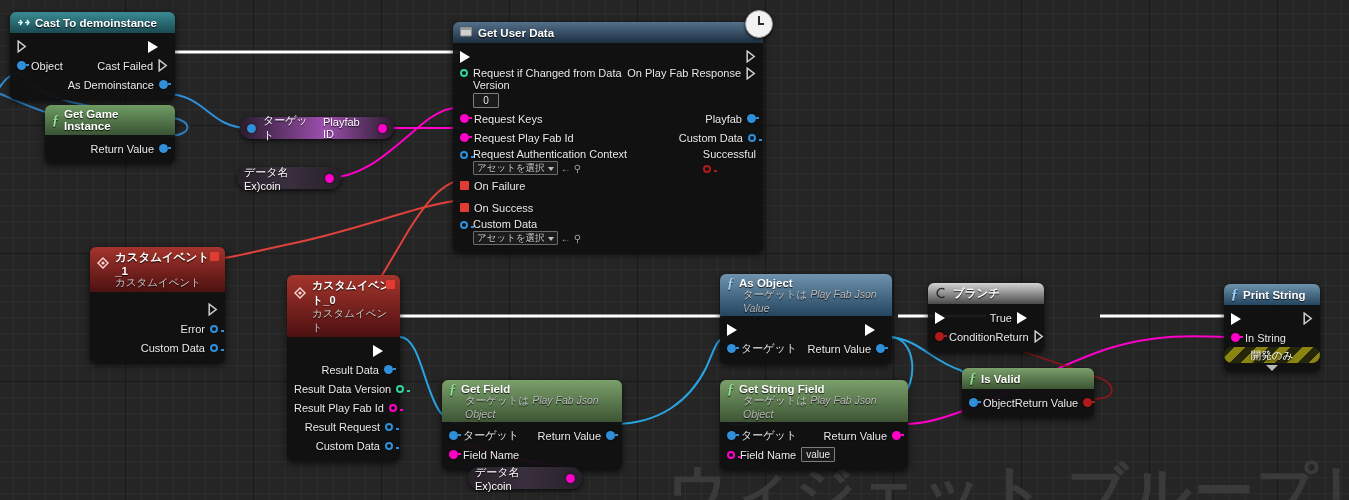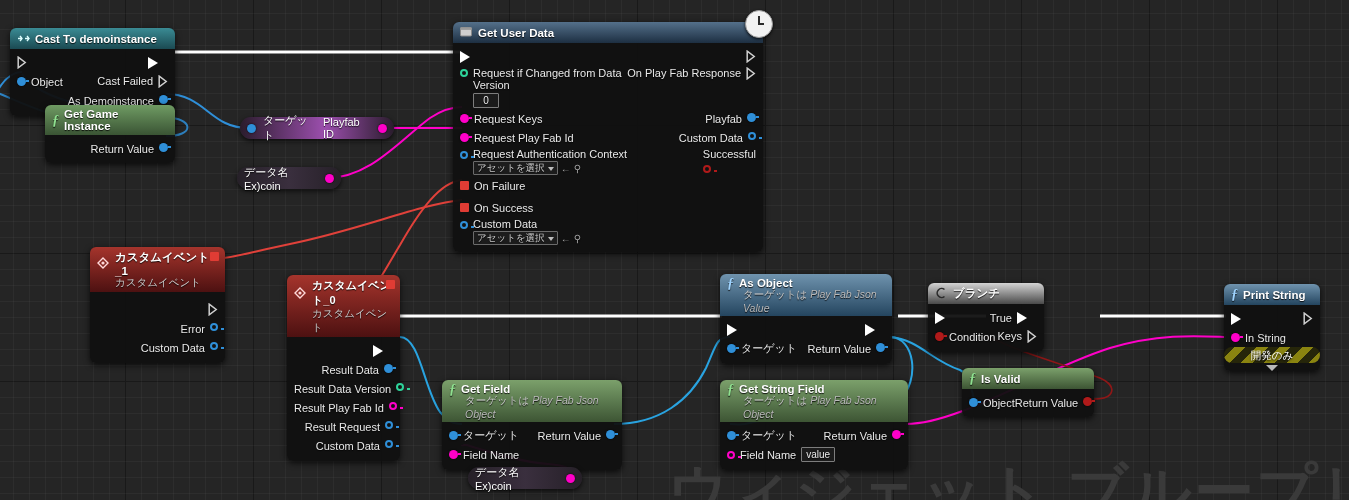--- a/index.html
+++ b/index.html
@@ -32,21 +32,21 @@
   }
   .node .hdr .sub{display:block;font-weight:normal;font-size:10.5px;color:#c9c9c9;
         font-style:normal;margin-top:-1px;}
   .node .hdr .sub i{color:#b9b9b9;}
   .node .body{padding:4px 0 6px 0;position:relative;}
   .row{display:flex;align-items:center;justify-content:space-between;
        min-height:17px;padding:1px 7px;font-size:11px;color:#e8e8e8;
        text-shadow:0 1px 1px rgba(0,0,0,.8);}
   .row .lbl{white-space:nowrap;}
   .side-l{display:flex;align-items:center;gap:5px;}
-  .side-r{display:flex;align-items:flex-start;gap:5px;margin-left:auto;}
+  .side-r{display:flex;align-items:center;gap:5px;margin-left:auto;}
   
   .pin{width:9px;height:9px;border-radius:50%;flex:0 0 9px;position:relative;}
   .pin.hollow{background:transparent;border:2px solid currentColor;width:8px;height:8px;flex:0 0 8px;box-sizing:border-box;}
   .pin.dot{background:currentColor;box-shadow:0 0 2px rgba(0,0,0,.9);}
   .pin.sq{border-radius:1px;width:9px;height:9px;background:currentColor;}
   .pin.tail::after{content:"";position:absolute;top:3px;left:9px;width:3px;height:2px;background:currentColor;}
   .exec{width:0;height:0;border-left:10px solid currentColor;
         border-top:6px solid transparent;border-bottom:6px solid transparent;flex:0 0 10px;}
   .tri-h{position:relative;width:10px;height:13px;flex:0 0 10px;}
   .tri-h svg{position:absolute;left:0;top:0;}
@@ -118,21 +118,21 @@
 
     <path d="M1094,399 C1115,399 1118,386 1100,378 C1070,366 1030,356 1005,344 C995,339 990,338 986,337" stroke="#8e1717" stroke-width="1.6" fill="none"></path>
 
     <path d="M898,316 L986,316" stroke="#ffffff" stroke-width="3" fill="none"></path>
 
     <path d="M1100,316 L1226,316" stroke="#ffffff" stroke-width="3" fill="none"></path>
 
     <path d="M560,478 C580,476 574,466 548,464 C520,462 490,452 470,446 C465,444 462,446 462,445" stroke="#ff00c8" stroke-width="2" fill="none"></path>
   </svg>
 
-  <div class="node" style="left:10px;top:28px;width:165px;">
+  <div class="node" style="left:10px;top:12px;width:165px;">
     <div class="hdr" style="background:linear-gradient(to bottom,#3a8b94,#1b4a52);">
       <span class="hdr-ico">
         <svg width="13" height="13" viewBox="0 0 13 13">
             <path d="M1 6.5h4M8 6.5h4" stroke="#dff" stroke-width="1.6"></path>
             <path d="M3 4l2 2.5L3 9M10 4l2 2.5L10 9" stroke="#dff" stroke-width="1.4" fill="none"></path>
           </svg>
       </span>
       <span>Cast To demoinstance</span>
     </div>
     <div class="body">
@@ -526,21 +526,21 @@
           <span class="lbl">True</span>
           <span class="exec" style="color:#ffffff"></span>
         </span>
       </div>
       <div class="row">
         <span class="side-l">
           <span class="pin dot tail" style="color:#b01a1a"></span>
           <span class="lbl">Condition</span>
         </span>
         <span class="side-r">
-          <span class="lbl">Keys</span>
+          <span class="lbl">Return</span>
           <span class="tri-h">
             <svg width="10" height="13" viewBox="0 0 10 13">
                 <path d="M1.2 1.2 L8.2 6.5 L1.2 11.8 Z" fill="none" stroke="#cfcfcf" stroke-width="1.5"></path>
               </svg>
           </span>
         </span>
       </div>
     </div>
   </div>
 

